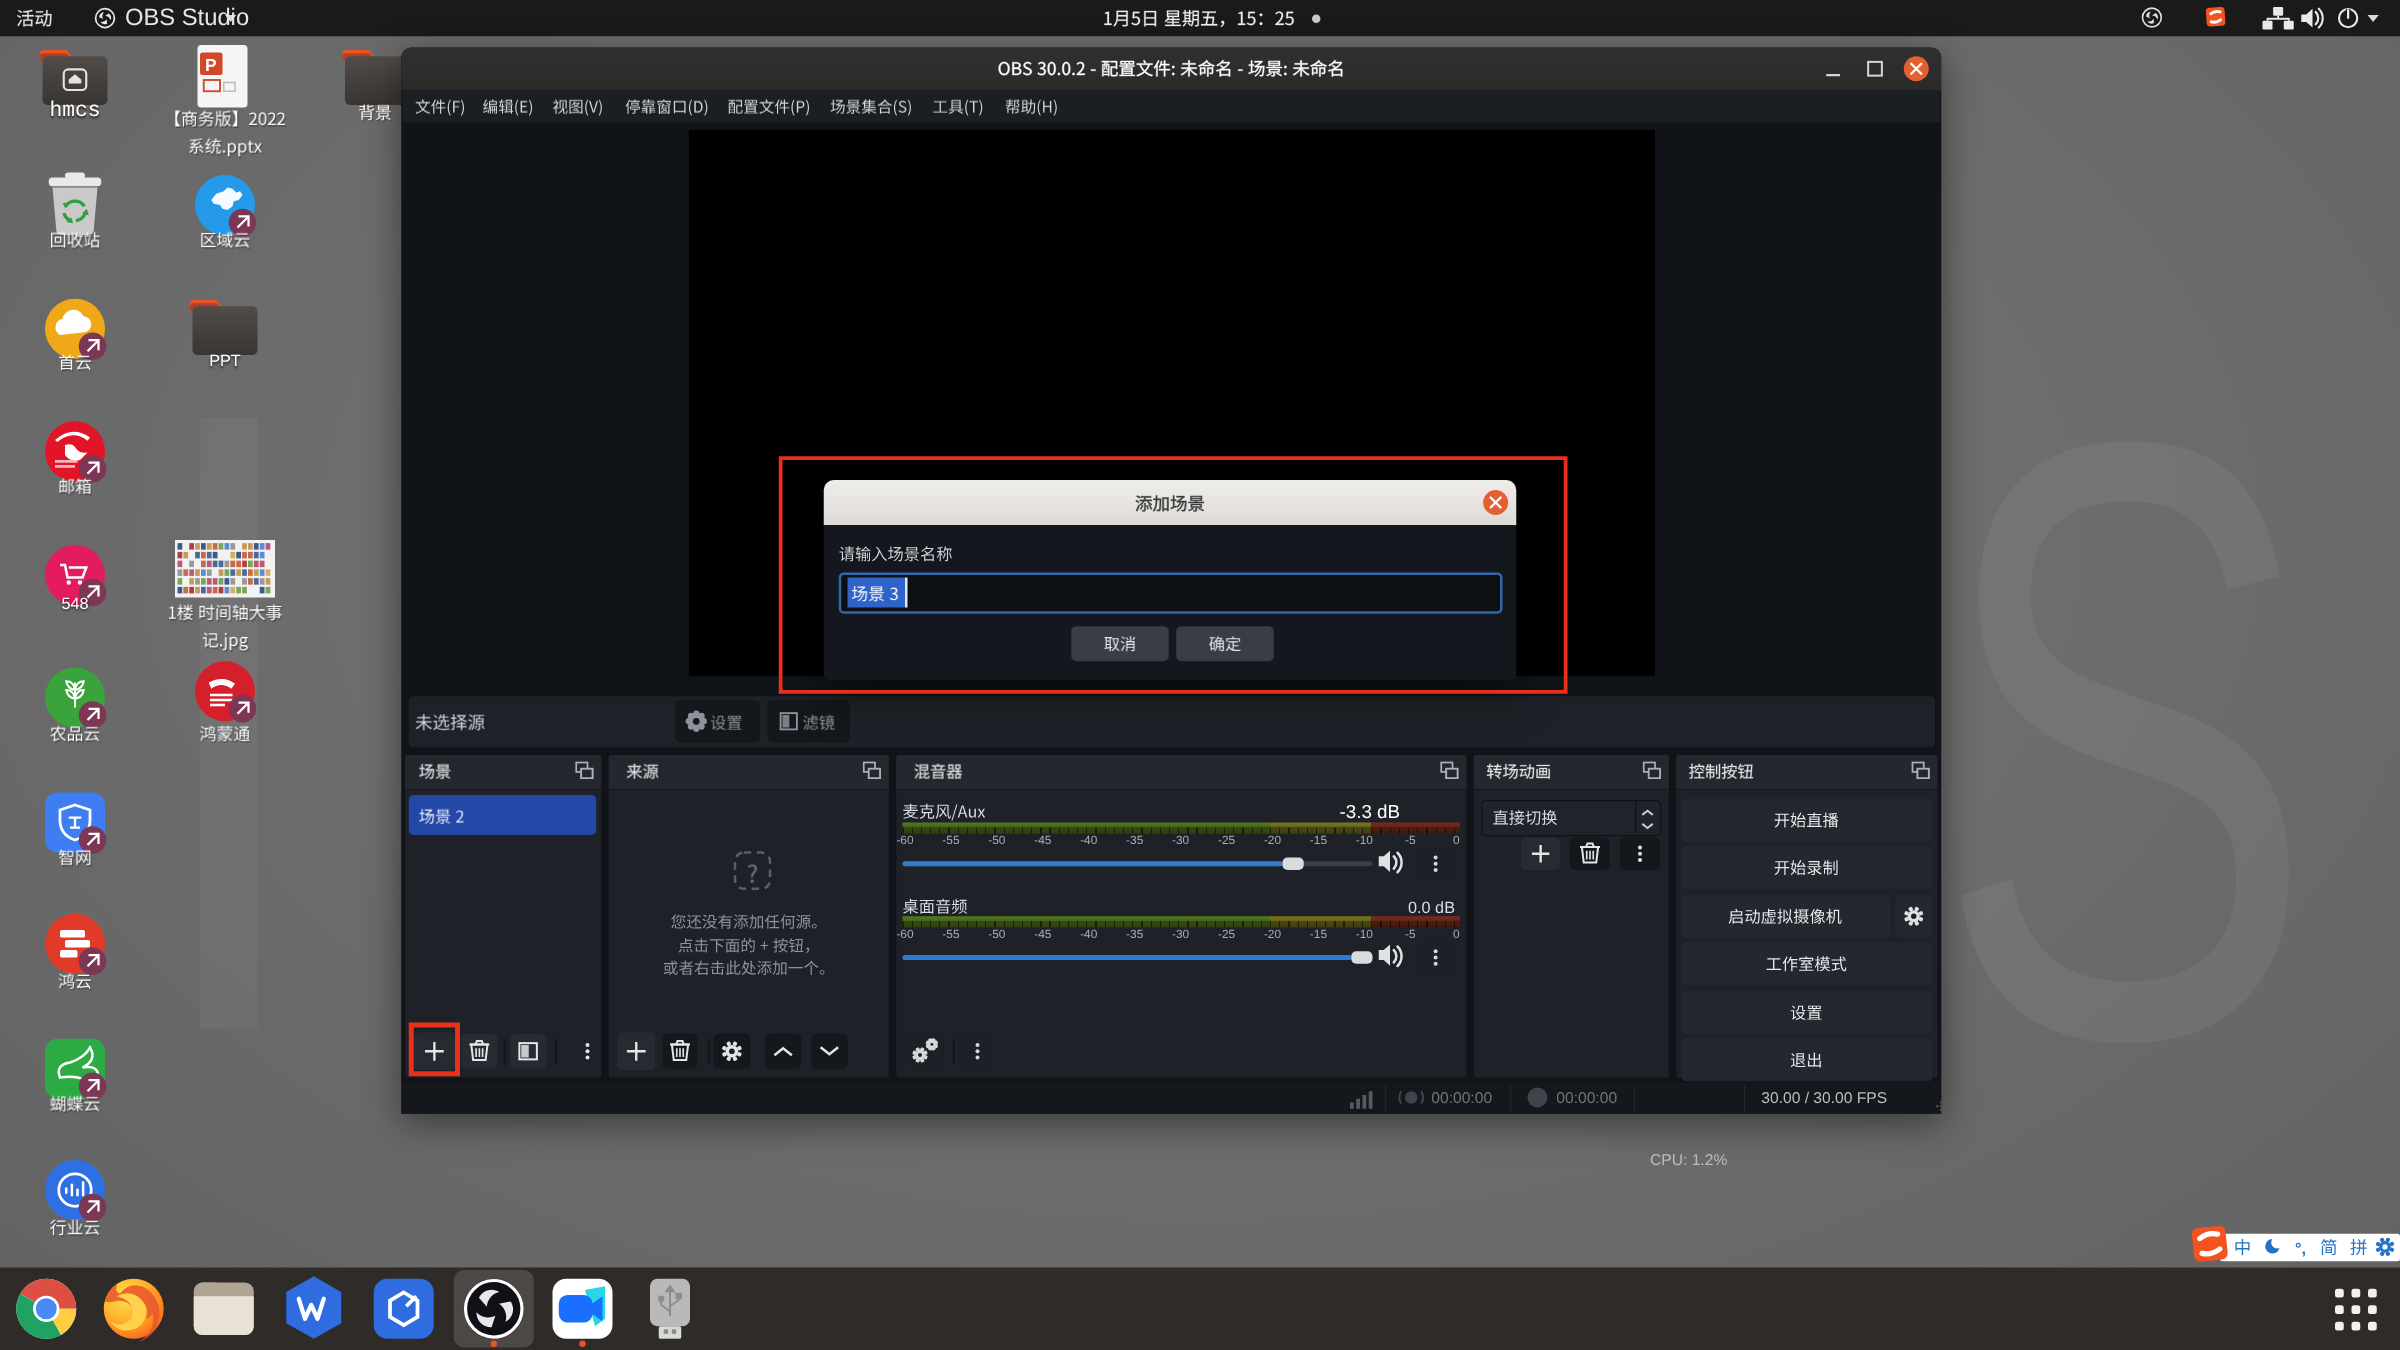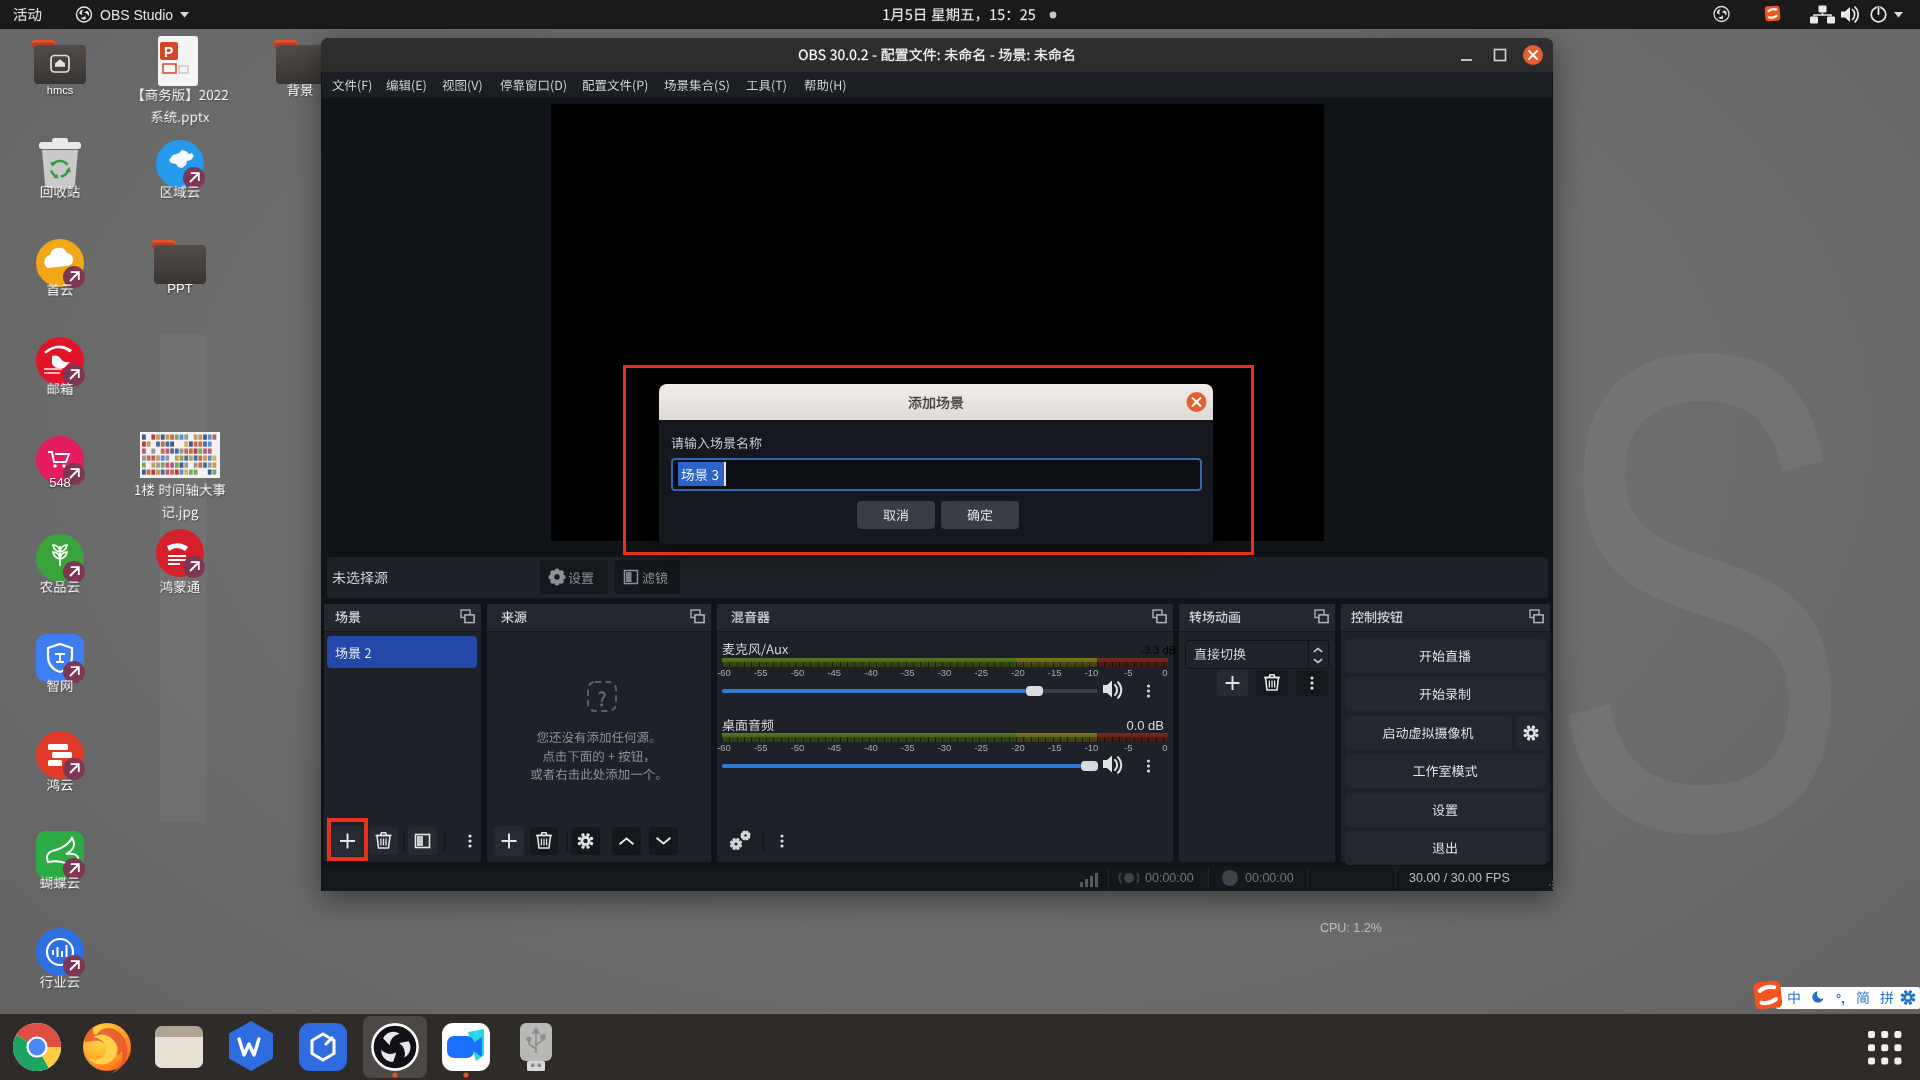--- a/index.html
+++ b/index.html
@@ -16,21 +16,21 @@
         <g transform="rotate(120)">
           <path d="M -4.65,-0.75 a 3.9,3.9 0 0 1 3.9,-3.9 a 4.65 4.65 0 0 0 -0.75 5.4 z"></path>
         </g>
         <g transform="rotate(240)">
           <path d="M -4.65,-0.75 a 3.9,3.9 0 0 1 3.9,-3.9 a 4.65 4.65 0 0 0 -0.75 5.4 z"></path>
         </g>
       </g>
     </g>
     <path d="M180 12 l9 0 -4.5 5.5 z" fill="#d9d9d9"></path>
   </svg>
-<div style="position:absolute;left:100px;top:7px;font-size:14px;line-height:16.675px;color:#e6e6e6;white-space:pre;">OBS Studio</div>
+<div style="position:absolute;left:100px;top:7px;font-size:19px;line-height:16.675px;color:#e6e6e6;white-space:pre;">OBS Studio</div>
 <svg width="40" height="29" style="position:absolute;left:1040px;top:0">
     <circle cx="13" cy="15" r="3.4" fill="#c9c9c9"></circle>
   </svg>
 <svg width="230" height="29" style="position:absolute;left:1690px;top:0">
     <g>
       <circle cx="31.5" cy="14" r="7.5" fill="none" stroke="#dcdcdc" stroke-width="1.3"></circle>
       <g fill="#dcdcdc" transform="translate(31.5,14)">
         <g transform="rotate(0)">
           <path d="M -4.65,-0.75 a 3.9,3.9 0 0 1 3.9,-3.9 a 4.65 4.65 0 0 0 -0.75 5.4 z"></path>
         </g>
@@ -261,21 +261,21 @@
       <path d="M70 873 l8-8 m-7.2-0.9 l8 0 0 8" stroke="#fff" stroke-width="1.8" fill="none"></path>
     </g>
     <g>
       <circle cx="60" cy="952" r="24" fill="#2f6fe4"></circle>
       <circle cx="60" cy="952" r="13" fill="none" stroke="#fff" stroke-width="2.2"></circle>
       <path d="M53 955 v-5 m4.5 7 v-10 m4.5 10 v-6 m4.5 6 v-12" stroke="#fff" stroke-width="2"></path>
       <circle cx="74" cy="966" r="11" fill="#7b3753"></circle>
       <path d="M70 970 l8-8 m-7.2-0.9 l8 0 0 8" stroke="#fff" stroke-width="1.8" fill="none"></path>
     </g>
   </svg>
-<div style="position:absolute;left:60px;top:83px;font-size:11px;line-height:14.95px;color:#fff;white-space:pre;transform:translateX(-50%);text-shadow:0 1px 2px rgba(0,0,0,.8);">hmcs</div>
+<div style="position:absolute;left:60px;top:83px;font-size:17px;line-height:14.95px;color:#fff;white-space:pre;transform:translateX(-50%);text-shadow:0 1px 2px rgba(0,0,0,.8);font-family:Liberation Mono, monospace;">hmcs</div>
 <div style="position:absolute;left:180px;top:282px;font-size:13px;line-height:14.95px;color:#fff;white-space:pre;transform:translateX(-50%);text-shadow:0 1px 2px rgba(0,0,0,.8);">PPT</div>
 <div style="position:absolute;left:60px;top:476px;font-size:13px;line-height:14.95px;color:#fff;white-space:pre;transform:translateX(-50%);text-shadow:0 1px 2px rgba(0,0,0,.8);">548</div>
 <div style="position:absolute;left:321px;top:38px;width:1232px;height:853px;background:#101419;border-radius:8px 8px 0 0;box-shadow:0 8px 30px rgba(0,0,0,.45);"></div>
 <div style="position:absolute;left:321px;top:38px;width:1232px;height:34px;background:linear-gradient(#303030,#2a2a2a);border-radius:8px 8px 0 0;border-bottom:1px solid #1f1f1f;"></div>
 <svg width="130" height="34" style="position:absolute;left:1425px;top:38px">
     <path d="M36 22 h11" stroke="#d5d5d5" stroke-width="1.8"></path>
     <rect x="69.5" y="11.5" width="11" height="11" fill="none" stroke="#d5d5d5" stroke-width="1.6"></rect>
     <circle cx="108" cy="17" r="10" fill="#e45f32"></circle>
     <path d="M104 13 l8 8 m0-8 l-8 8" stroke="#fff" stroke-width="1.9" stroke-linecap="round"></path>
   </svg>
@@ -301,21 +301,21 @@
 <div style="position:absolute;left:369px;top:827px;width:29px;height:28px;background:#262b31;border-radius:4px;"></div>
 <div style="position:absolute;left:403px;top:831px;width:1.5px;height:20px;background:#14171b;"></div>
 <div style="position:absolute;left:408px;top:827px;width:29px;height:28px;background:#262b31;border-radius:4px;"></div>
 <div style="position:absolute;left:444px;top:831px;width:1.5px;height:20px;background:#14171b;"></div>
 <div style="position:absolute;left:494px;top:826px;width:30px;height:30px;background:#262b31;border-radius:4px;"></div>
 <div style="position:absolute;left:530px;top:827px;width:28px;height:28px;background:#14171b;border-radius:4px;"></div>
 <div style="position:absolute;left:566px;top:831px;width:1.5px;height:20px;background:#14171b;"></div>
 <div style="position:absolute;left:571px;top:827px;width:29px;height:28px;background:#14171b;border-radius:4px;"></div>
 <div style="position:absolute;left:612px;top:827px;width:29px;height:28px;background:#14171b;border-radius:4px;"></div>
 <div style="position:absolute;left:649px;top:827px;width:29px;height:28px;background:#14171b;border-radius:4px;"></div>
-<div style="position:absolute;left:1176px;top:643px;font-size:11px;line-height:14.95px;color:#000000;white-space:pre;transform:translateX(-100%);">-3.3 dB</div>
+<div style="position:absolute;left:1120px;top:643px;font-size:15px;line-height:14.95px;color:#ffffff;white-space:pre;transform:translateX(-100%);">-3.3 dB</div>
 <div style="position:absolute;left:722px;top:658px;width:294px;height:4px;background:linear-gradient(#55791f,#47651c);"></div>
 <div style="position:absolute;left:1016px;top:658px;width:81px;height:4px;background:linear-gradient(#7a761f,#65621c);"></div>
 <div style="position:absolute;left:1097px;top:658px;width:71px;height:4px;background:linear-gradient(#7a2a20,#65231c);"></div>
 <div style="position:absolute;left:722px;top:662px;width:294px;height:5px;background:repeating-linear-gradient(90deg, rgba(0,0,0,.55) 0 1px, transparent 1px 7.35px),linear-gradient(#364c14,#2c3e11);"></div>
 <div style="position:absolute;left:1016px;top:662px;width:81px;height:5px;background:repeating-linear-gradient(90deg, rgba(0,0,0,.55) 0 1px, transparent 1px 7.35px),linear-gradient(#4c4a14,#3e3c11);"></div>
 <div style="position:absolute;left:1097px;top:662px;width:71px;height:5px;background:repeating-linear-gradient(90deg, rgba(0,0,0,.55) 0 1px, transparent 1px 7.35px),linear-gradient(#4c1f14,#3e1911);"></div>
 <div style="position:absolute;left:724px;top:668px;font-size:9.5px;line-height:10.925px;color:#a7adb3;white-space:pre;transform:translateX(-50%);">-60</div>
 <div style="position:absolute;left:760.75px;top:668px;font-size:9.5px;line-height:10.925px;color:#a7adb3;white-space:pre;transform:translateX(-50%);">-55</div>
 <div style="position:absolute;left:797.5px;top:668px;font-size:9.5px;line-height:10.925px;color:#a7adb3;white-space:pre;transform:translateX(-50%);">-50</div>
 <div style="position:absolute;left:834.25px;top:668px;font-size:9.5px;line-height:10.925px;color:#a7adb3;white-space:pre;transform:translateX(-50%);">-45</div>

